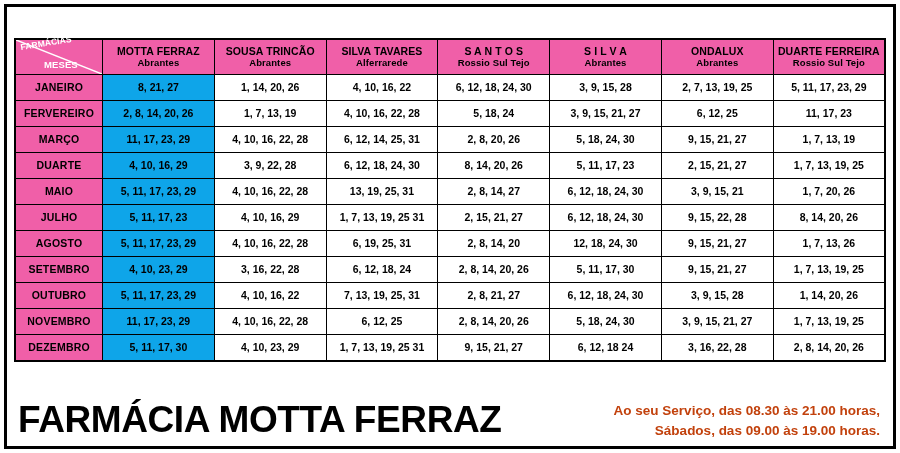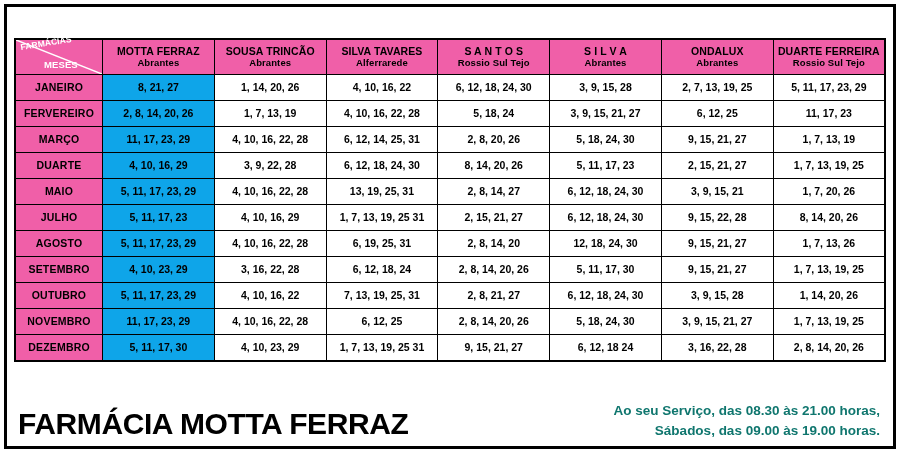--- a/index.html
+++ b/index.html
@@ -116,34 +116,34 @@
     background: #0ea5e9;
     color: #000000;
   }
   td.data {
     background: #ffffff;
   }
   .footer-brand {
     position: absolute;
     left: 18px;
     bottom: 12px;
-    font-size: 30px;
+    font-size: 37px;
     font-weight: bold;
     color: #000000;
     letter-spacing: -0.4px;
     white-space: nowrap;
   }
   .footer-hours {
     position: absolute;
     right: 20px;
     bottom: 12px;
     text-align: right;
     font-size: 13.5px;
     font-weight: bold;
-    color: #0f766e;
+    color: #c2410c;
     line-height: 1.5;
     white-space: nowrap;
   }
 </style>
 </head>
 <body>
 
 <div class="page">
   <div class="outer-frame"></div>
 

